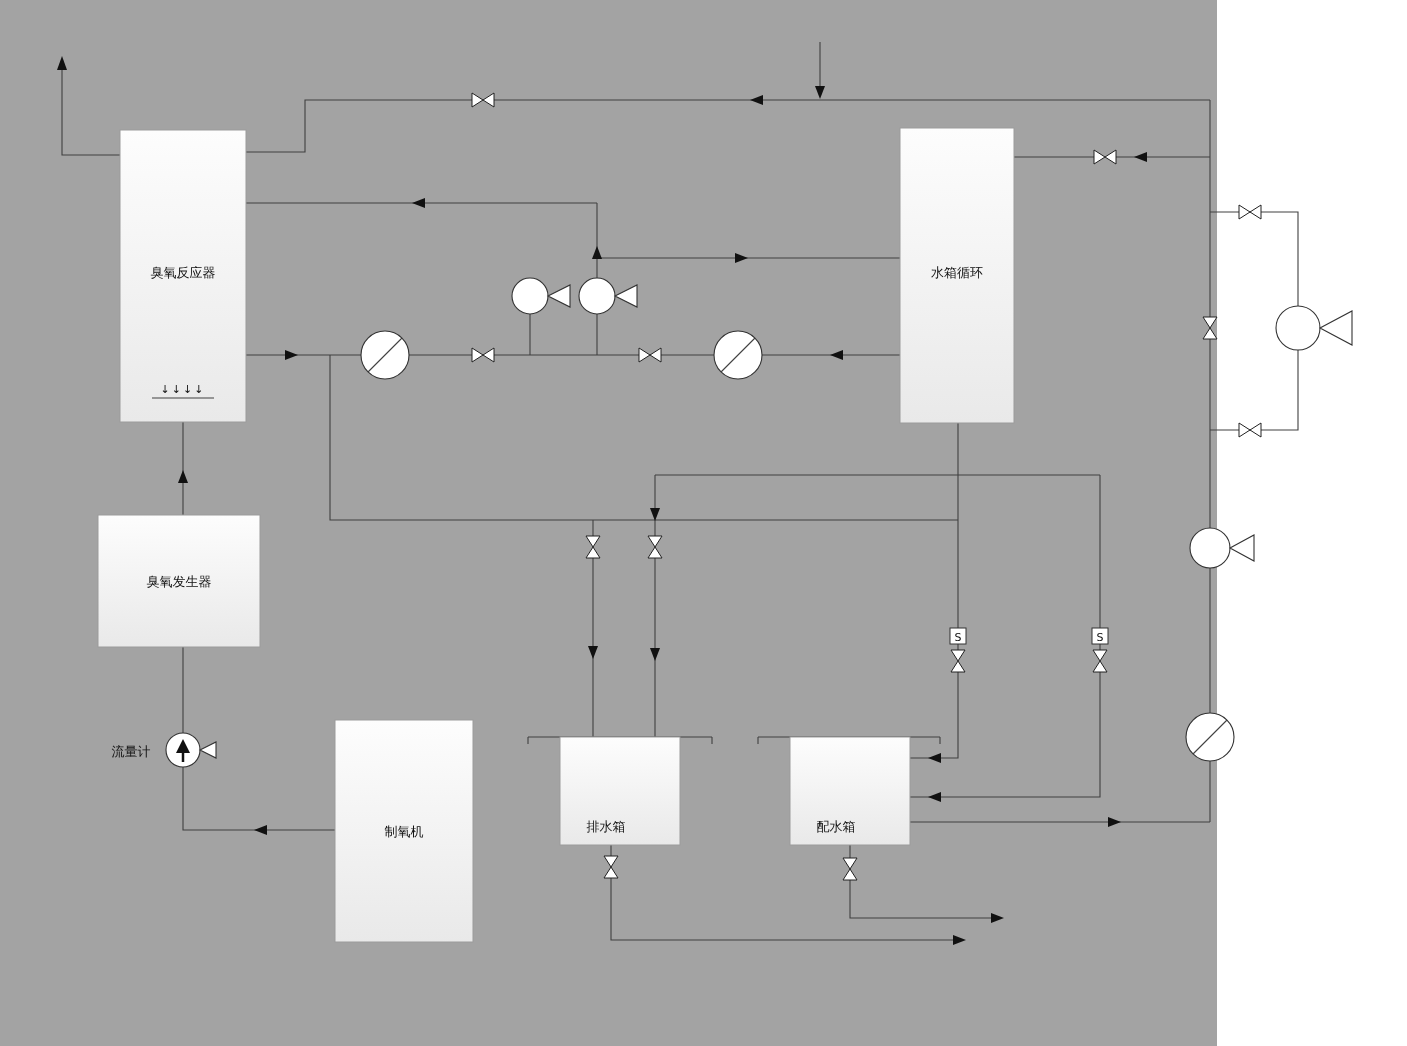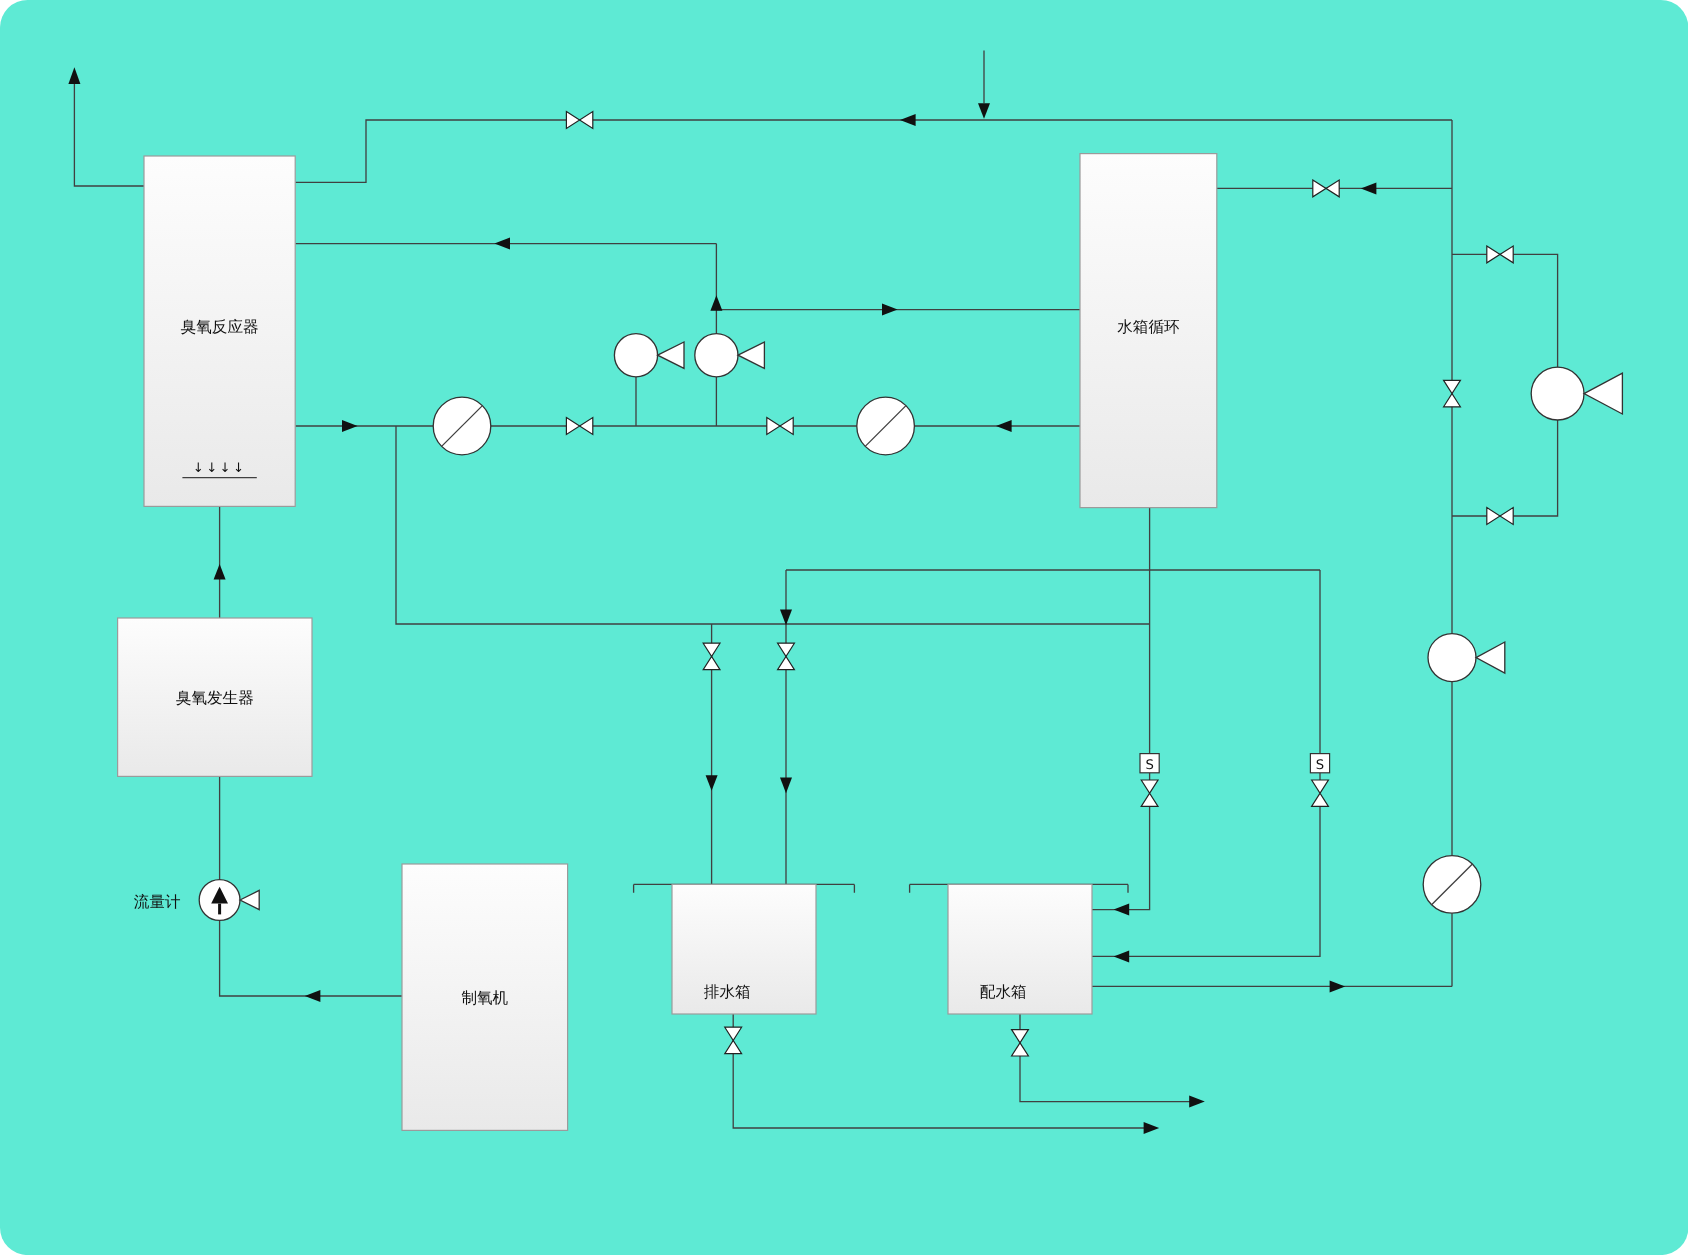--- a/index.html
+++ b/index.html
@@ -1,17 +1,17 @@
 <!DOCTYPE html>
 <html><head>
 <meta charset="utf-8">
 <style>
   html,body{margin:0;padding:0;background:#ffffff;}
-  .canvas{width:1407px;height:1046px;position:relative;background:#5eead4;
-          font-family:"DejaVu Sans",sans-serif;border-radius:23px;}
+  .canvas{width:1217px;height:1046px;position:relative;background:#a3a3a3;
+          font-family:"DejaVu Sans",sans-serif;}
   svg{display:block;}
   .pipe{fill:none;stroke:#404040;stroke-width:1.1;}
   .arrow{fill:#111111;stroke:none;}
   .valve{fill:#ffffff;stroke:#222222;stroke-width:1;}
   .pump{fill:#ffffff;stroke:#333333;stroke-width:1.1;}
   .horn{fill:#ffffff;stroke:#333333;stroke-width:1.1;}
   .eqbox{fill:url(#gradBox);stroke:#9b9b9b;stroke-width:1;}
   .lbl{font-size:13px;fill:#111111;text-anchor:middle;
        font-family:"DejaVu Sans",sans-serif;}
   .small{font-size:11px;}

